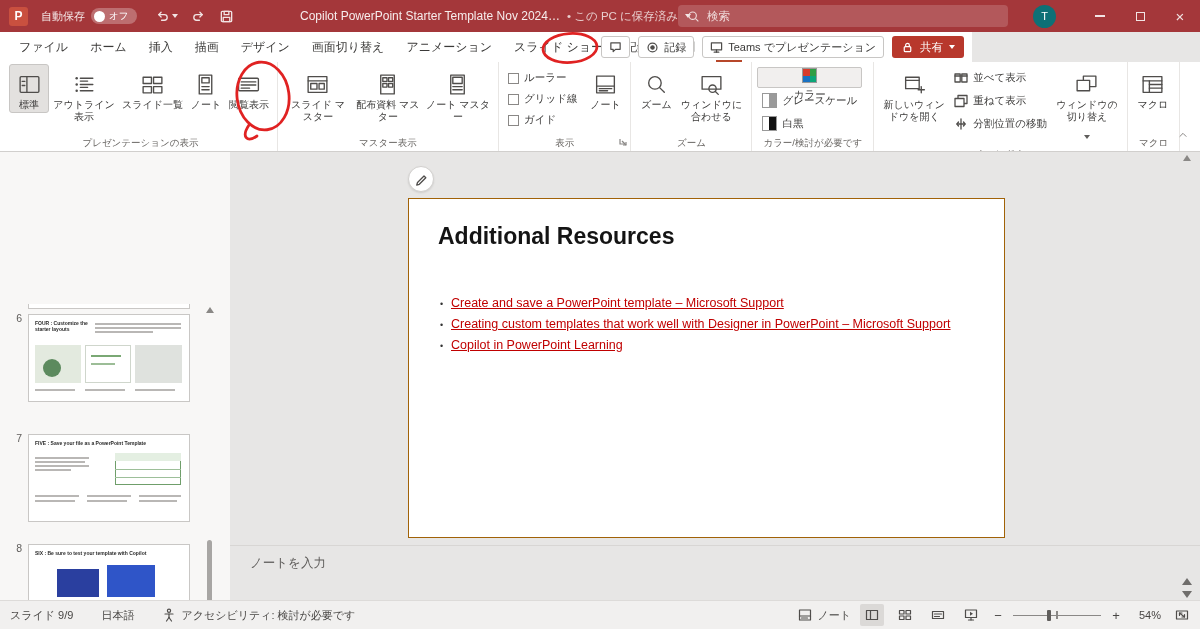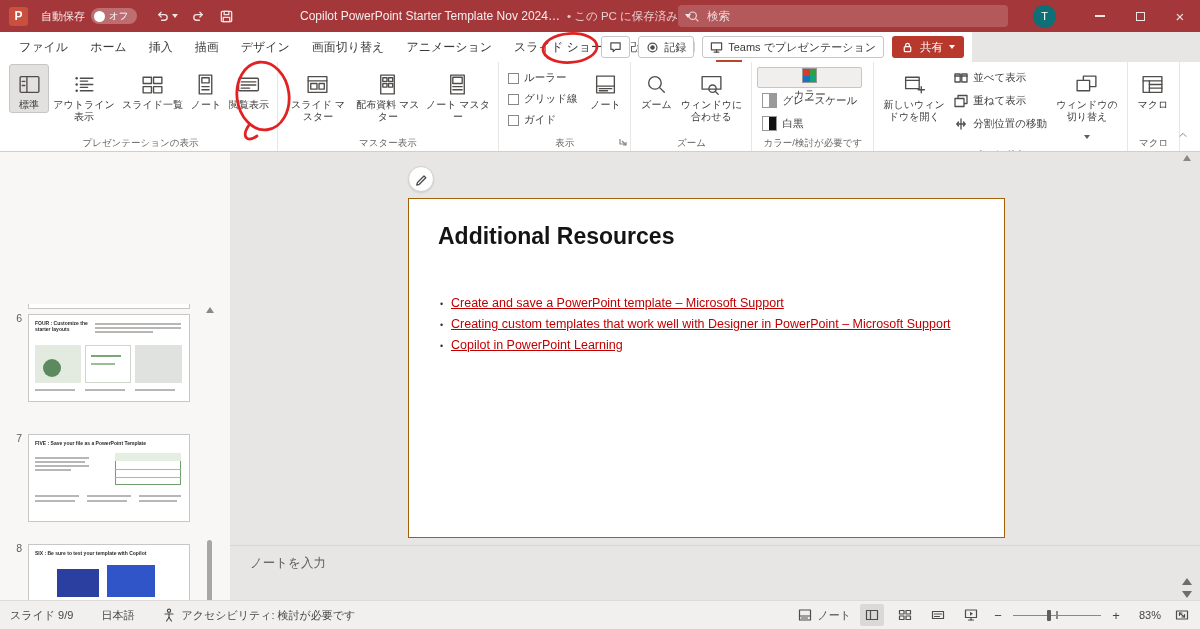--- a/index.html
+++ b/index.html
@@ -633,21 +633,21 @@
             <line x1="4.5" y1="12" x2="9.5" y2="12"></line>
           </svg>
       </span>
       <span class="zoomsign">−</span>
       <span class="slider">
         <span class="track"></span>
         <span class="tick"></span>
         <span class="sthumb"></span>
       </span>
       <span class="zoomsign">+</span>
-      <span class="zoompct">83%</span>
+      <span class="zoompct">54%</span>
       <span class="sbtn">
         <svg class="ssvg" viewBox="0 0 14 14">
             <rect x="1.5" y="3" width="11" height="8"></rect>
             <path d="M4.5 5 l5 4"></path>
             <path d="M4.5 7.5 V5 h2.5"></path>
             <path d="M9.5 6.5 V9 H7"></path>
           </svg>
       </span>
     </div>
   </footer>

